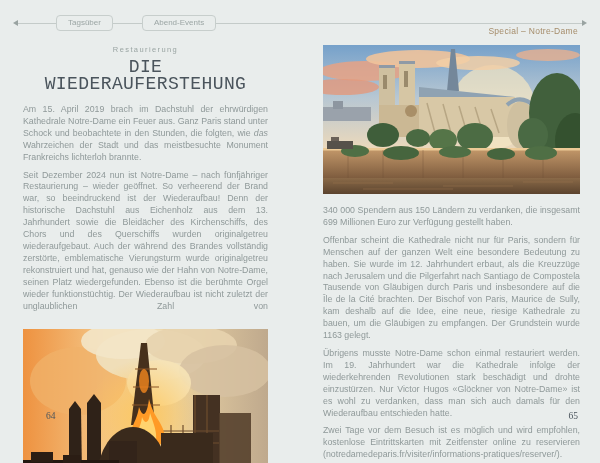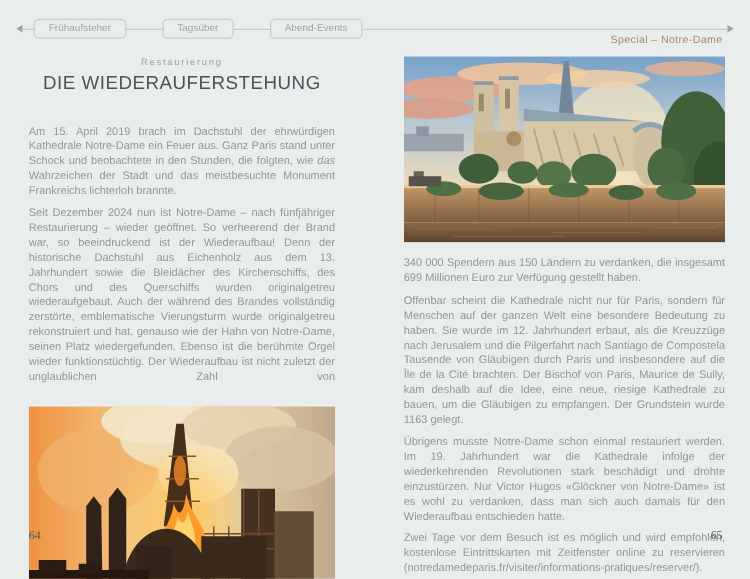--- a/index.html
+++ b/index.html
@@ -38,53 +38,52 @@
   .page { position:absolute; top:45px; }
   .page.left  { left:23px;  width:245px; }
   .page.right { left:323px; width:257px; }
 
   .kicker {
     text-align:center; font-size:7.5px; letter-spacing:1.4px;
     color:#9aa5a3; margin-bottom:5px;
   }
   .title {
     text-align:center;
-    font-family:Liberation Sans, sans-serif;
-    font-weight:400; font-size:15px; line-height:16.5px;
-    letter-spacing:.4px; color:#4a545c; margin-bottom:24px;
+    font-family:Liberation Mono, monospace;
+    font-weight:400; font-size:18px; line-height:16.5px;
+    letter-spacing:.4px; color:#4a545c; margin-bottom:12px;
   }
   p.body {
     font-size:8.8px; line-height:11.9px; color:#8f9999;
     text-align:justify; margin-bottom:6px;
   }
   p.body.runon { text-align-last:justify; margin-bottom:16px; }
   p.body em { font-style:italic; }
 
   figure.photo { display:block; overflow:hidden; }
   figure.photo svg { display:block; width:100%; height:100%; }
   .photo.fire   { width:245px; height:146px; margin-top:17px; }
   .photo.sunset { width:257px; height:149px; margin-bottom:11px; }
 
   .folio {
-    position:absolute; top:424px;
+    position:absolute; top:411px;
     font-family:"Liberation Serif","DejaVu Serif",serif;
-    font-size:9.5px; color:#4a545c;
+    font-size:9.5px; color:#4a545c;padding-left:23px;
   }
   .folio.l { left:23px; }
   .folio.r { right:22px; }
 </style>
 </head>
 <body>
 
 <div>
 
   <header class="nav">
     <span class="arr left"></span>
     <span class="seg s1"></span>
-    <span class="pill">Frühaufsteher</span>
     <span class="seg s2"></span>
     <span class="pill">Tagsüber</span>
     <span class="seg s2"></span>
     <span class="pill">Abend-Events</span>
     <span class="seg s2" style="width:50px"></span>
     <span class="seg grow"></span>
     <span class="arr right"></span>
   </header>
   <div class="special">Special – Notre-Dame</div>
 

